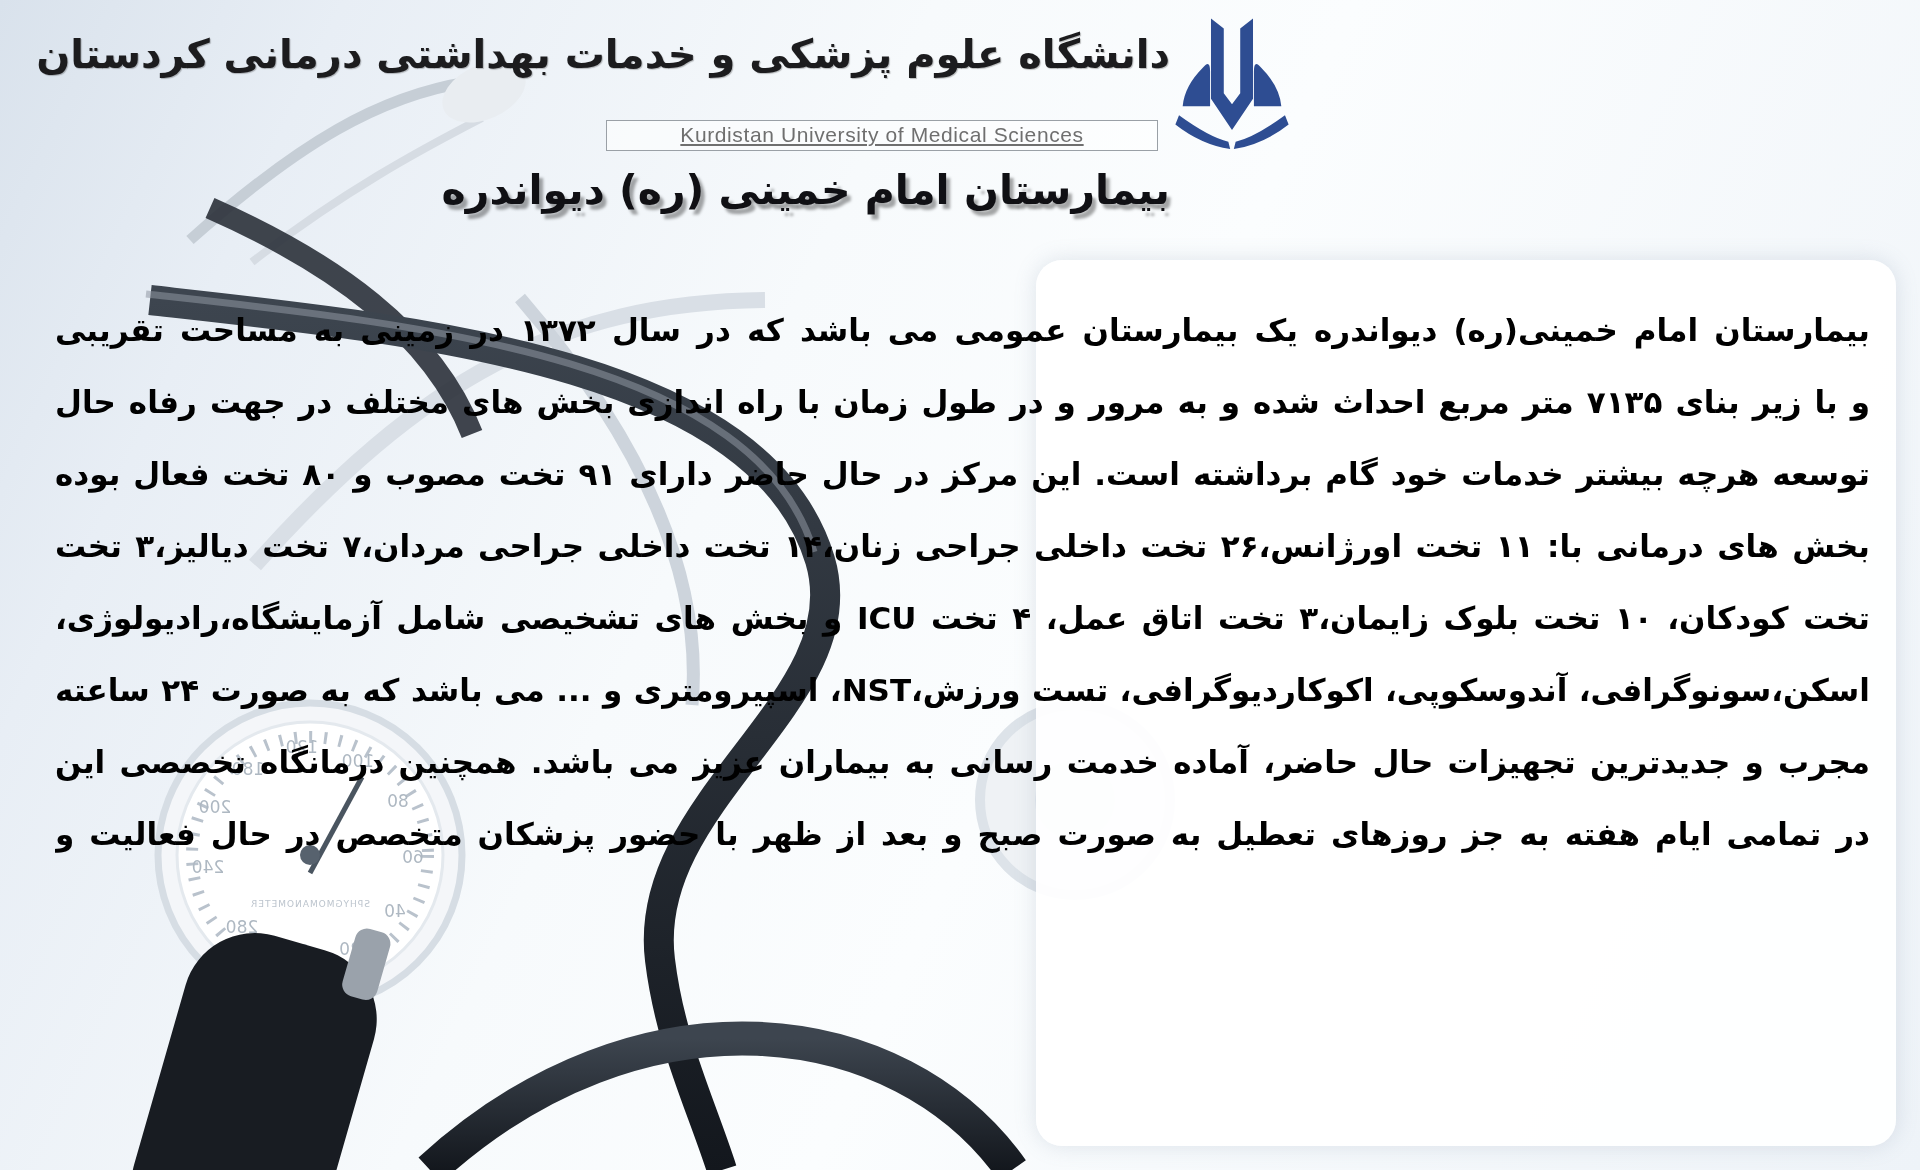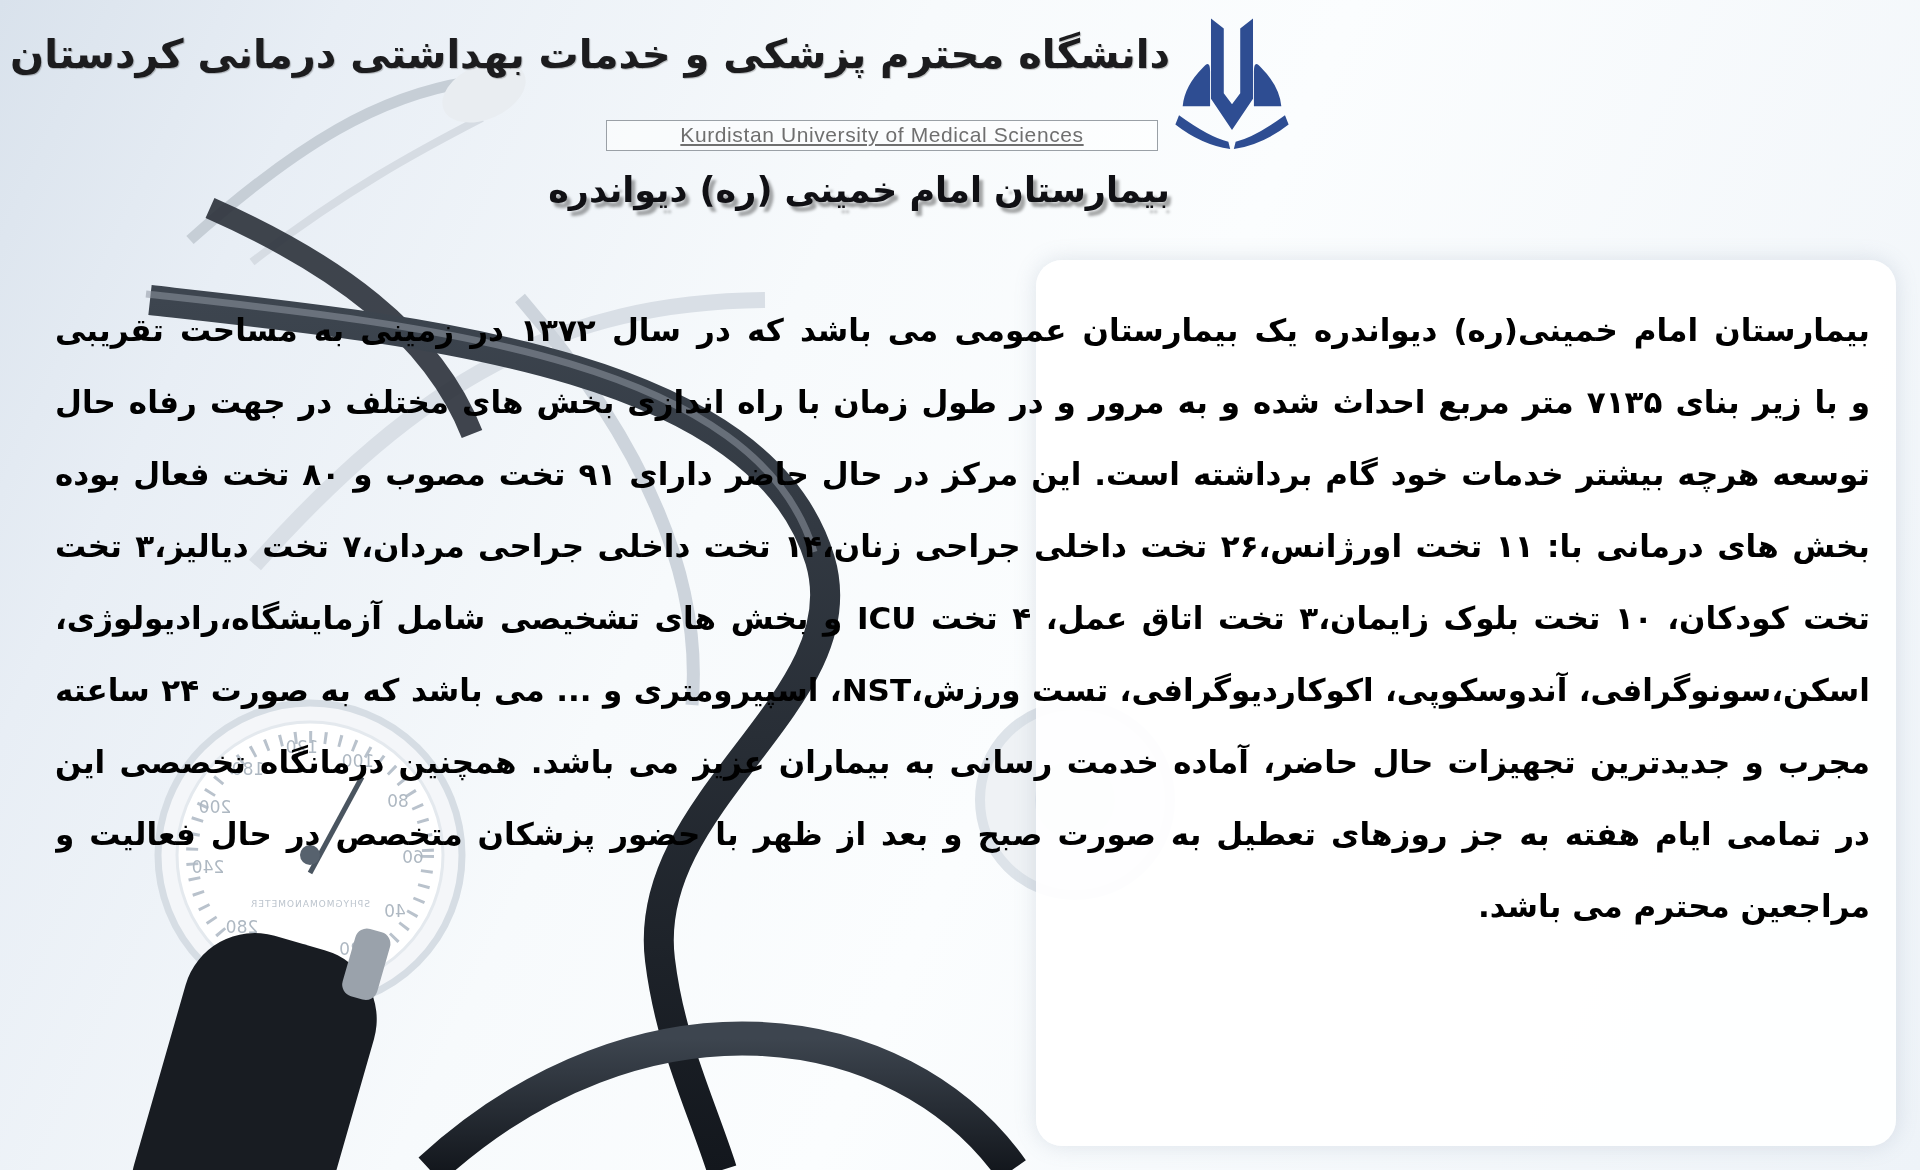--- a/index.html
+++ b/index.html
@@ -25,21 +25,21 @@
   .en-name {
     position:absolute; left:600px; top:120px; width:552px; height:31px;
     box-sizing:border-box; border:1px solid #9aa0a6; background:rgba(255,255,255,0.55);
     font-family:"Liberation Sans", sans-serif; font-size:21px; letter-spacing:0.6px;
     color:#6f6f6f; text-align:center; line-height:28px; text-decoration:underline;
     white-space:nowrap; overflow:hidden;margin-left:6px;
   }
   .hosp-callig {
     position:absolute; left:580px; top:150px; width:590px; height:80px;
     line-height:80px; text-align:center; direction:rtl; white-space:nowrap;
-    font-size:35px; font-weight:bold; color:#101014;
+    font-size:41px; font-weight:bold; color:#101014;
     text-shadow:4px 5px 3px rgba(0,0,0,0.35);
   }
   .description { position:absolute; left:55px; top:294px; width:1815px; direction:rtl; }
   .pline {
     height:72px; line-height:72px; font-size:31px; font-weight:bold; color:#000;
     text-align:justify; text-align-last:justify; overflow:hidden;
   }
   .pline.last { text-align-last:right; }
 </style>
 </head>
@@ -94,21 +94,21 @@
 
     <g transform="rotate(16 265 1060)">
       <rect x="168" y="938" width="196" height="330" rx="72" fill="#181c22"></rect>
       <rect x="318" y="905" width="36" height="70" rx="12" fill="#9aa2ab"></rect>
     </g>
   </svg>
 
   <div class="panel"></div>
 
   <div>
-    <div class="uni-callig">دانشگاه محترم پزشکی و خدمات بهداشتی درمانی کردستان</div>
+    <div class="uni-callig">دانشگاه علوم پزشکی و خدمات بهداشتی درمانی کردستان</div>
 
     <svg class="logo" viewBox="0 0 140 150" aria-hidden="true">
       <g fill="#2e4d92">
         <path d="M47 6 L47 94 L70 128 L93 94 L93 6 L79 17 L79 88 L70 100 L61 88 L61 17 Z"></path>
         <path d="M38 60 Q46 50 46 64 L46 102 L16 102 Q18 80 38 60 Z"></path>
         <path d="M102 60 Q94 50 94 64 L94 102 L124 102 Q122 80 102 60 Z"></path>
         <path d="M12 112 Q45 136 66 141 L68 149 Q36 144 8 122 Z"></path>
         <path d="M128 112 Q95 136 74 141 L72 149 Q104 144 132 122 Z"></path>
       </g>
     </svg>
@@ -119,16 +119,15 @@
 
   <div class="description">
     <div class="pline">بیمارستان امام خمینی(ره) دیواندره یک بیمارستان عمومی می باشد که در سال ۱۳۷۲ در زمینی به مساحت تقریبی ۱۹۵۰۰ متر مربع</div>
     <div class="pline">و با زیر بنای ۷۱۳۵ متر مربع احداث شده و به مرور و در طول زمان  با راه اندازی بخش های مختلف در جهت رفاه حال همشهریان و</div>
     <div class="pline">توسعه هرچه بیشتر خدمات خود گام برداشته است. این مرکز در حال حاضر دارای ۹۱ تخت مصوب و ۸۰ تخت فعال بوده که شامل</div>
     <div class="pline">بخش های درمانی با: ۱۱ تخت اورژانس،۲۶ تخت داخلی جراحی زنان،۱۴ تخت داخلی جراحی مردان،۷ تخت دیالیز،۳ تخت CCU، ۲۴</div>
     <div class="pline">تخت کودکان، ۱۰ تخت بلوک زایمان،۳ تخت اتاق عمل، ۴ تخت ICU و بخش های تشخیصی شامل آزمایشگاه،رادیولوژی، سی تی</div>
     <div class="pline">اسکن،سونوگرافی، آندوسکوپی، اکوکاردیوگرافی، تست ورزش،NST، اسپیرومتری و ... می باشد که به صورت ۲۴ ساعته با کادری</div>
     <div class="pline">مجرب و جدیدترین تجهیزات حال حاضر، آماده خدمت رسانی به بیماران عزیز می باشد. همچنین درمانگاه تخصصی این بیمارستان</div>
     <div class="pline">در تمامی ایام هفته به جز روزهای تعطیل به صورت صبح و بعد از ظهر با حضور پزشکان متخصص در حال فعالیت و خدمت رسانی به</div>
-    <div class="pline last">مراجعین محترم می باشد.</div>
   </div>
 
 </div>
 
 </body></html>

